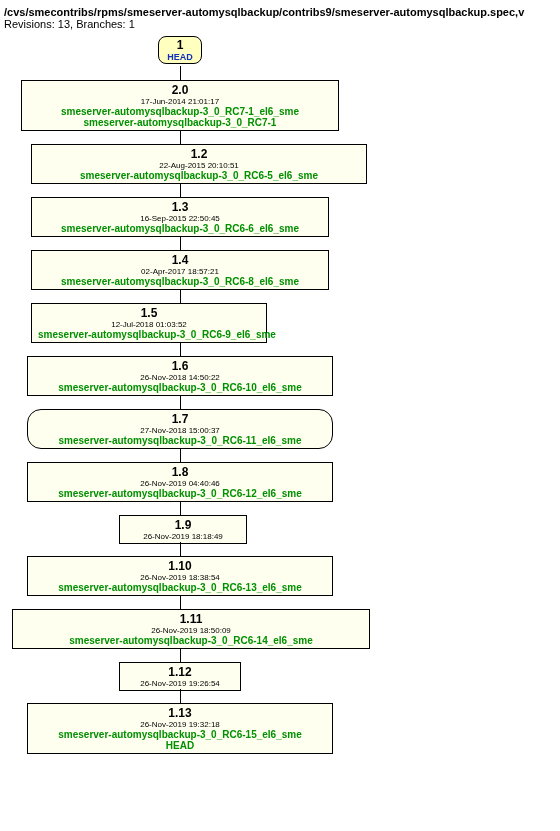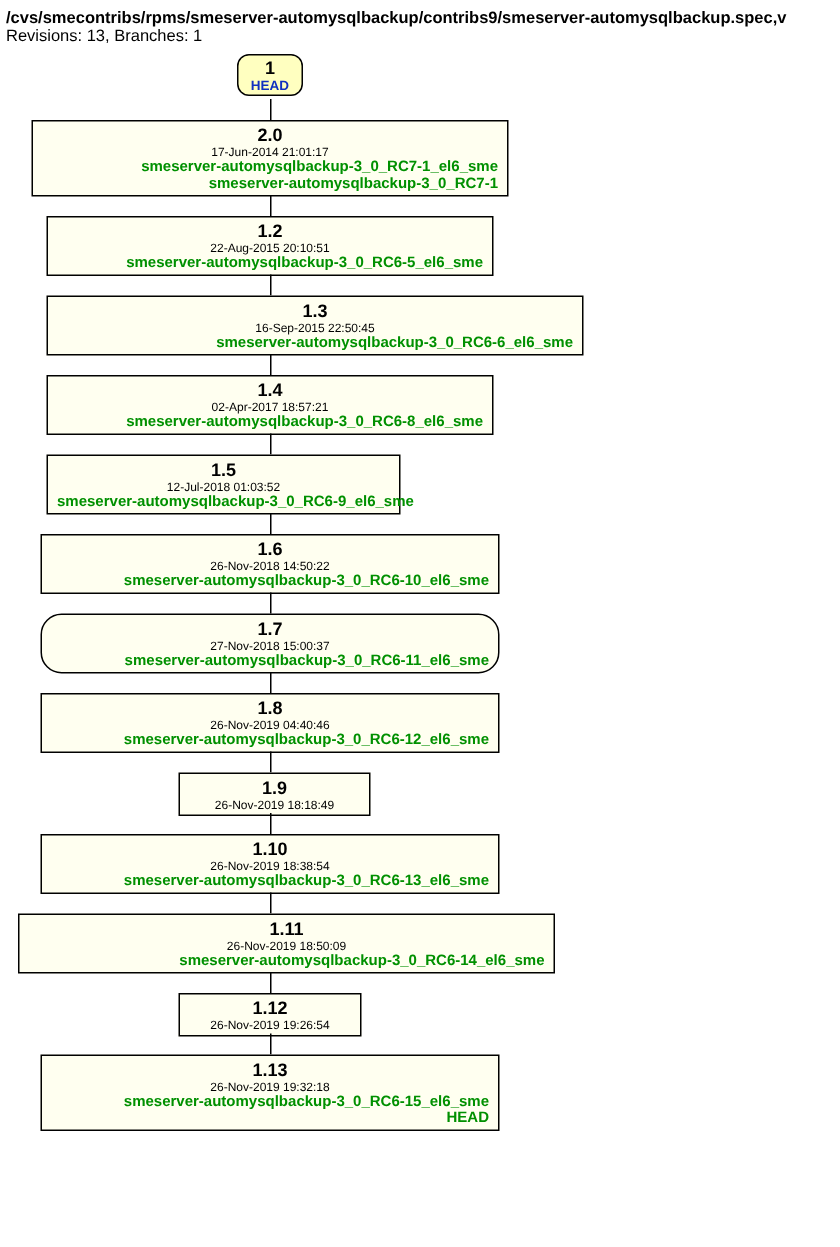--- a/index.html
+++ b/index.html
@@ -37,21 +37,20 @@
   }
   .node .date {
     font-size: 8px;
     color: #000;
   }
   .node .tag {
     font-size: 10px;
     color: #009000;
     font-weight: bold;
     white-space: nowrap;
-    text-align: right;
   }
   .branch-node {
     position: absolute;
     border: 1px solid #000;
     background: #ffffc0;
     text-align: center;
     box-sizing: border-box;
     border-radius: 8px;
     padding: 1px 8px;
   }
@@ -89,29 +88,29 @@
 
   <div class="node" style="left:21px; top:48px; width:318px;">
     <div class="rev">2.0</div>
     <div class="date">17-Jun-2014 21:01:17</div>
     <div class="tag">smeserver-automysqlbackup-3_0_RC7-1_el6_sme</div>
     <div class="tag">smeserver-automysqlbackup-3_0_RC7-1</div>
   </div>
 
   <div class="edge" style="left:180px; top:98px; height:14px;"></div>
 
-  <div class="node" style="left:31px; top:112px; width:298px;">
+  <div class="node" style="left:31px; top:112px; width:336px;">
     <div class="rev">1.2</div>
     <div class="date">22-Aug-2015 20:10:51</div>
     <div class="tag">smeserver-automysqlbackup-3_0_RC6-5_el6_sme</div>
   </div>
 
   <div class="edge" style="left:180px; top:151px; height:14px;"></div>
 
-  <div class="node" style="left:31px; top:165px; width:358px;">
+  <div class="node" style="left:31px; top:165px; width:298px;">
     <div class="rev">1.3</div>
     <div class="date">16-Sep-2015 22:50:45</div>
     <div class="tag">smeserver-automysqlbackup-3_0_RC6-6_el6_sme</div>
   </div>
 
   <div class="edge" style="left:180px; top:204px; height:14px;"></div>
 
   <div class="node" style="left:31px; top:218px; width:298px;">
     <div class="rev">1.4</div>
     <div class="date">02-Apr-2017 18:57:21</div>

